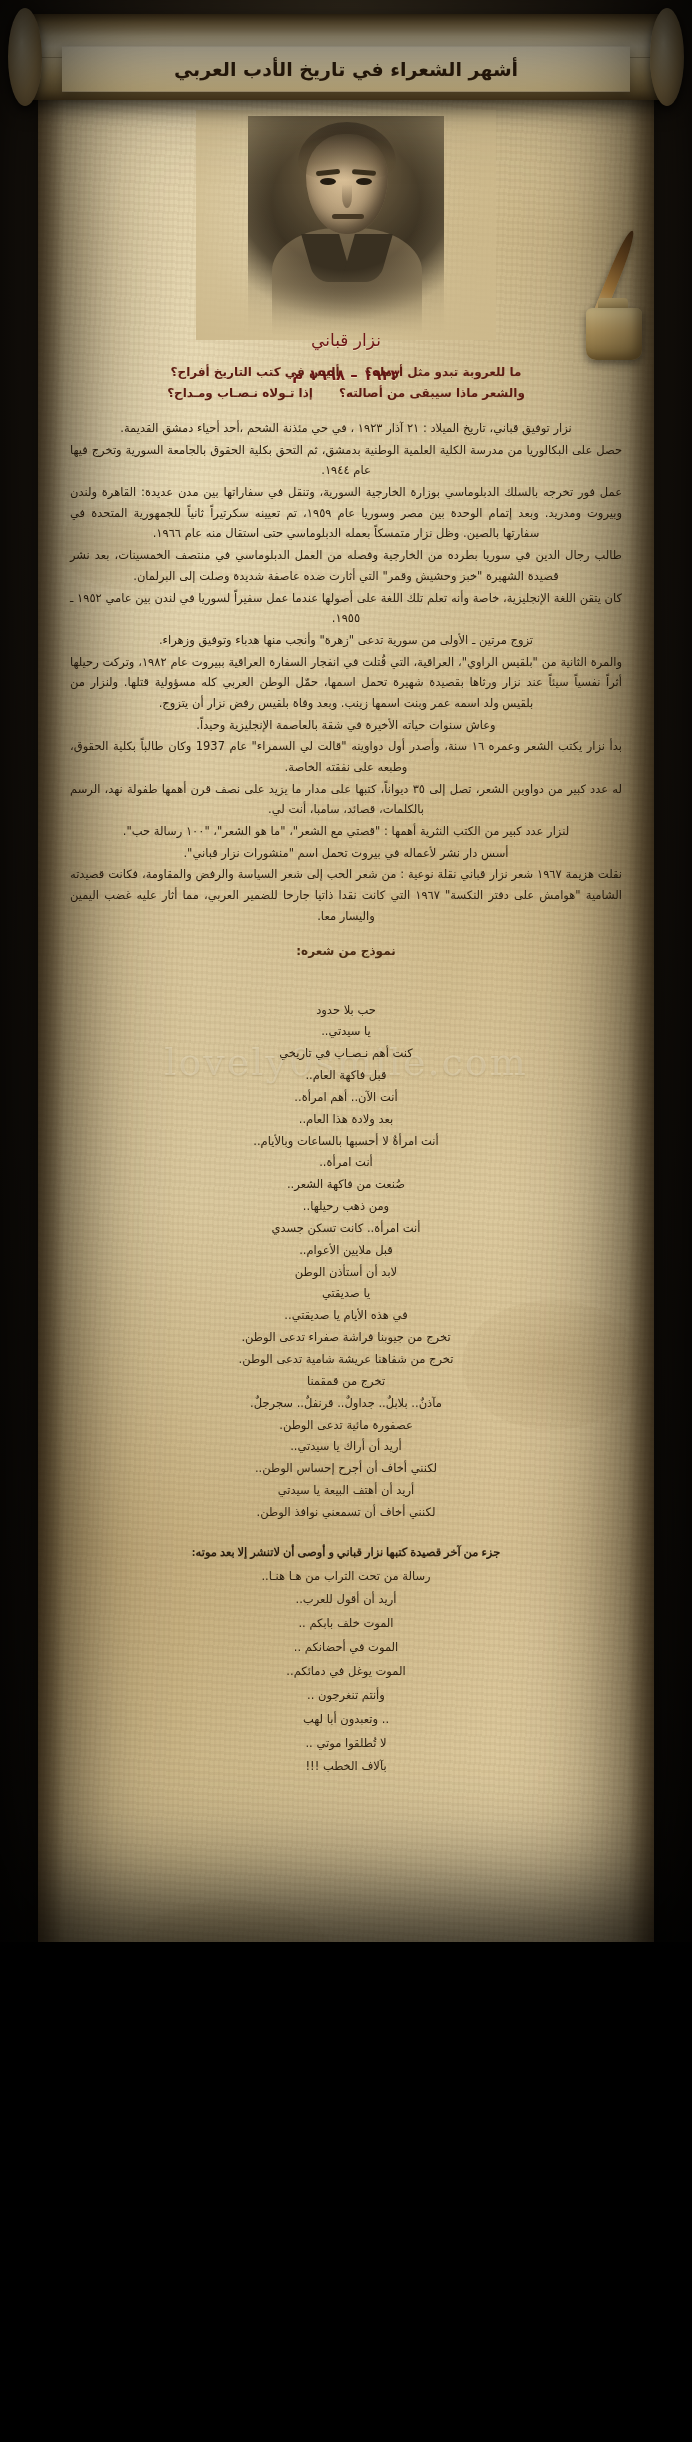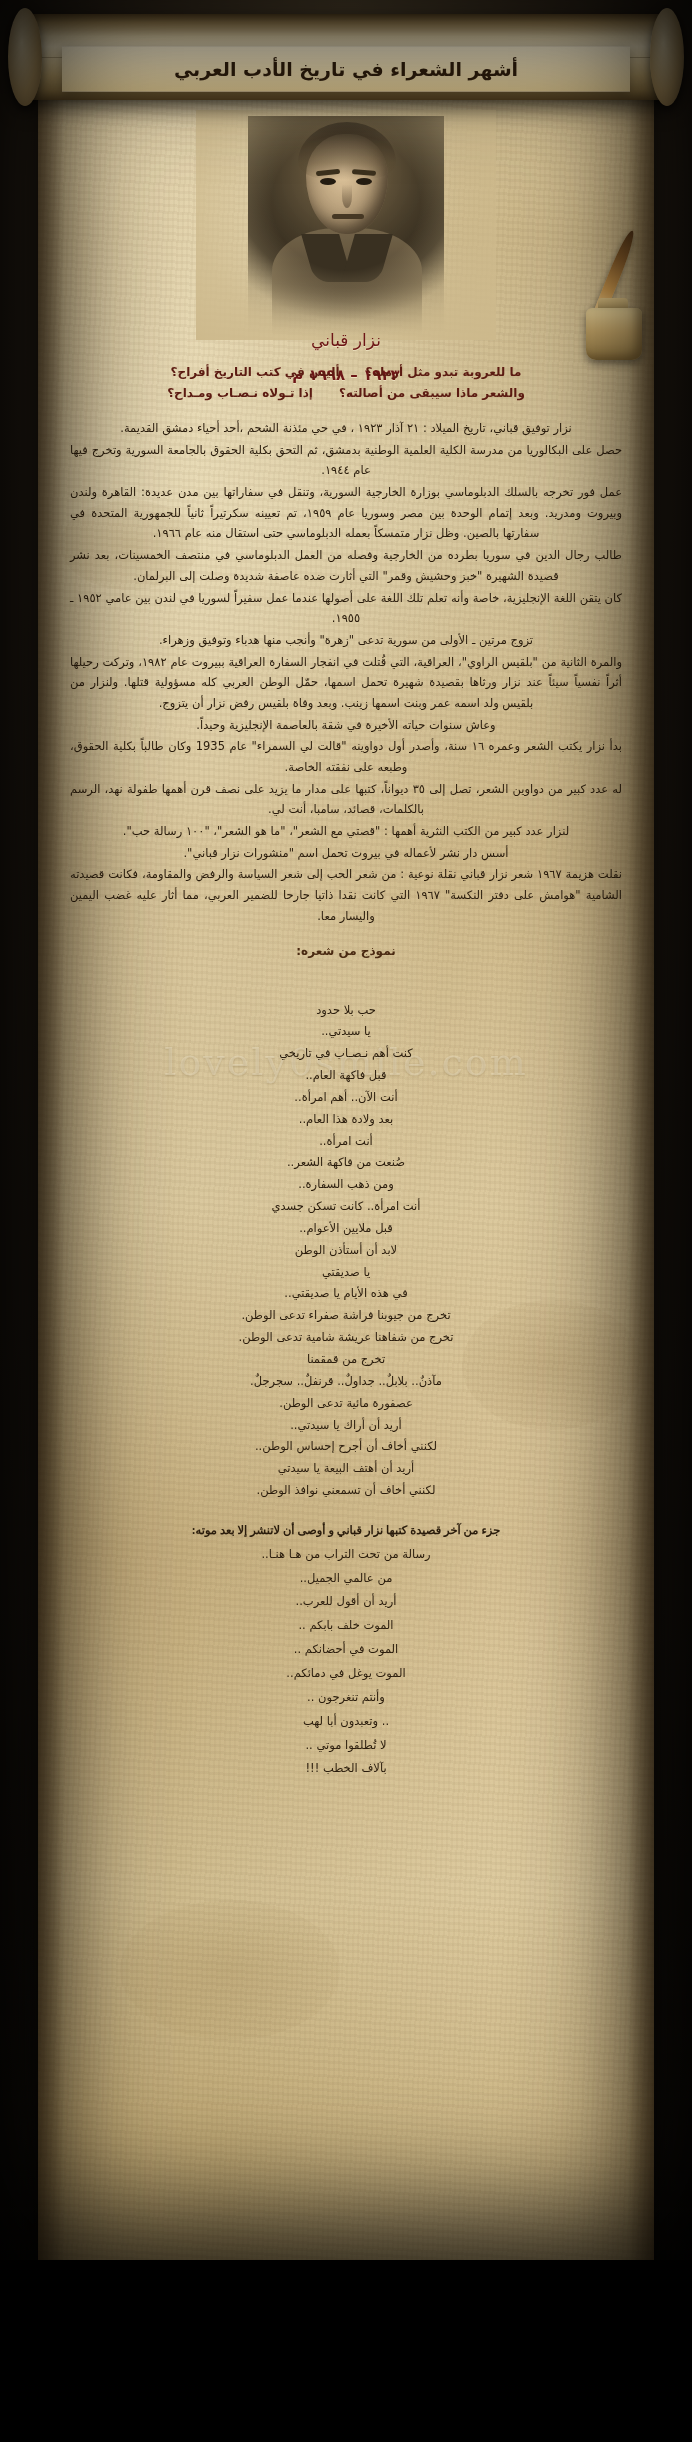--- a/index.html
+++ b/index.html
@@ -9,21 +9,21 @@
   }
   body {
     width: 692px;
     height: 2442px;
     font-family: "DejaVu Sans", sans-serif;
   }
 
   .page {
     position: relative;
     width: 692px;
-    height: 2260px;
+    height: 1942px;
     overflow: hidden;
     background:
       radial-gradient(ellipse at 50% 8%, #6b5a3e 0%, #3e3222 40%, #1d1710 75%, #0b0906 100%);
   }
 
   
   .vignette {
     position: absolute;
     inset: 0;
     box-shadow: inset 0 0 120px 40px rgba(0,0,0,0.85);
@@ -471,59 +471,59 @@
 
     <div class="bio">
       <p>نزار توفيق قباني، تاريخ الميلاد : ٢١ آذار ١٩٢٣ ، في حي مئذنة الشحم ،أحد أحياء دمشق القديمة.</p>
       <p>حصل على البكالوريا من مدرسة الكلية العلمية الوطنية بدمشق، ثم التحق بكلية الحقوق بالجامعة السورية وتخرج فيها عام ١٩٤٤.</p>
       <p>عمل فور تخرجه بالسلك الدبلوماسي بوزارة الخارجية السورية، وتنقل في سفاراتها بين مدن عديدة: القاهرة ولندن وبيروت ومدريد. وبعد إتمام الوحدة بين مصر وسوريا عام ١٩٥٩، تم تعيينه سكرتيراً ثانياً للجمهورية المتحدة في سفارتها بالصين. وظل نزار متمسكاً بعمله الدبلوماسي حتى استقال منه عام ١٩٦٦.</p>
       <p>طالب رجال الدين في سوريا بطرده من الخارجية وفصله من العمل الدبلوماسي في منتصف الخمسينات، بعد نشر قصيدة الشهيرة "خبز وحشيش وقمر" التي أثارت ضده عاصفة شديدة وصلت إلى البرلمان.</p>
       <p>كان يتقن اللغة الإنجليزية، خاصة وأنه تعلم تلك اللغة على أصولها عندما عمل سفيراً لسوريا في لندن بين عامي ١٩٥٢ ـ ١٩٥٥.</p>
       <p>تزوج مرتين ـ الأولى من سورية تدعى "زهرة" وأنجب منها هدباء وتوفيق وزهراء.</p>
       <p>والمرة الثانية من "بلقيس الراوي"، العراقية، التي قُتلت في انفجار السفارة العراقية ببيروت عام ١٩٨٢، وتركت رحيلها أثراً نفسياً سيئاً عند نزار ورثاها بقصيدة شهيرة تحمل اسمها، حمّل الوطن العربي كله مسؤولية قتلها. ولنزار من بلقيس ولد اسمه عمر وبنت اسمها زينب. وبعد وفاة بلقيس رفض نزار أن يتزوج.</p>
       <p>وعاش سنوات حياته الأخيرة في شقة بالعاصمة الإنجليزية وحيداً.</p>
-      <p>بدأ نزار يكتب الشعر وعمره ١٦ سنة، وأصدر أول دواوينه "قالت لي السمراء" عام 1935 وكان طالباً بكلية الحقوق، وطبعه على نفقته الخاصة.</p>
+      <p>بدأ نزار يكتب الشعر وعمره ١٦ سنة، وأصدر أول دواوينه "قالت لي السمراء" عام 1937 وكان طالباً بكلية الحقوق، وطبعه على نفقته الخاصة.</p>
       <p>له عدد كبير من دواوين الشعر، تصل إلى ٣٥ ديواناً، كتبها على مدار ما يزيد على نصف قرن أهمها طفولة نهد، الرسم بالكلمات، قصائد، سامبا، أنت لي.</p>
       <p>لنزار عدد كبير من الكتب النثرية أهمها : "قصتي مع الشعر"، "ما هو الشعر"، "١٠٠ رسالة حب".</p>
       <p>أسس دار نشر لأعماله في بيروت تحمل اسم "منشورات نزار قباني".</p>
       <p>نقلت هزيمة ١٩٦٧ شعر نزار قباني نقلة نوعية : من شعر الحب إلى شعر السياسة والرفض والمقاومة، فكانت قصيدته الشامية "هوامش على دفتر النكسة" ١٩٦٧ التي كانت نقدا ذاتيا جارحا للضمير العربي، مما أثار عليه غضب اليمين واليسار معا.</p>
     </div>
 
     <div class="sample-head">نموذج من شعره:</div>
 
     <div class="poem">
       <p class="v">حب بلا حدود</p>
       <p class="v">يا سيدتي..</p>
       <p class="v">كنت أهم نـصـاب في تاريخي</p>
       <p class="v">قبل فاكهة العام..</p>
       <p class="v">أنت الآن.. أهم امرأة..</p>
       <p class="v">بعد ولادة هذا العام..</p>
+      <p class="v">أنت امرأةٌ لا أحسبها بالساعات وبالأيام..</p>
       <p class="v">أنت امرأة..</p>
       <p class="v">صُنعت من فاكهة الشعر..</p>
-      <p class="v">ومن ذهب السفارة..</p>
+      <p class="v">ومن ذهب رحيلها..</p>
       <p class="v">أنت امرأة.. كانت تسكن جسدي</p>
       <p class="v">قبل ملايين الأعوام..</p>
       <p class="v">لابد أن أستأذن الوطن</p>
       <p class="v">يا صديقتي</p>
       <p class="v">في هذه الأيام يا صديقتي..</p>
       <p class="v">تخرج من جيوبنا فراشة صفراء تدعى الوطن.</p>
       <p class="v">تخرج من شفاهنا عريشة شامية تدعى الوطن.</p>
       <p class="v">تخرج من قمقمنا</p>
       <p class="v">مآذنٌ.. بلابلٌ.. جداولٌ.. قرنفلٌ.. سجرجلٌ.</p>
       <p class="v">عصفورة مائية تدعى الوطن.</p>
       <p class="v">أريد أن أراك يا سيدتي..</p>
       <p class="v">لكنني أخاف أن أجرح إحساس الوطن..</p>
       <p class="v">أريد أن أهتف البيعة يا سيدتي</p>
       <p class="v">لكنني أخاف أن تسمعني نوافذ الوطن.</p>
     </div>
 
     <div class="closing">
       <p class="lead">جزء من آخر قصيدة كتبها نزار قباني و أوصى أن لاتنشر إلا بعد موته:</p>
       <p>رسالة من تحت التراب من هـا هنـا..</p>
-      <p>من عالمي الجميل..</p>
       <p>أريد أن أقول للعرب..</p>
       <p>الموت خلف بابكم ..</p>
       <p>الموت في أحضانكم ..</p>
       <p>الموت يوغل في دمائكم..</p>
       <p>وأنتم تنغرجون ..</p>
       <p>.. وتعبدون أبا لهب</p>
       <p>لا تُطلقوا موتي ..</p>
       <p>بآلاف الخطب !!!</p>
     </div>
 

